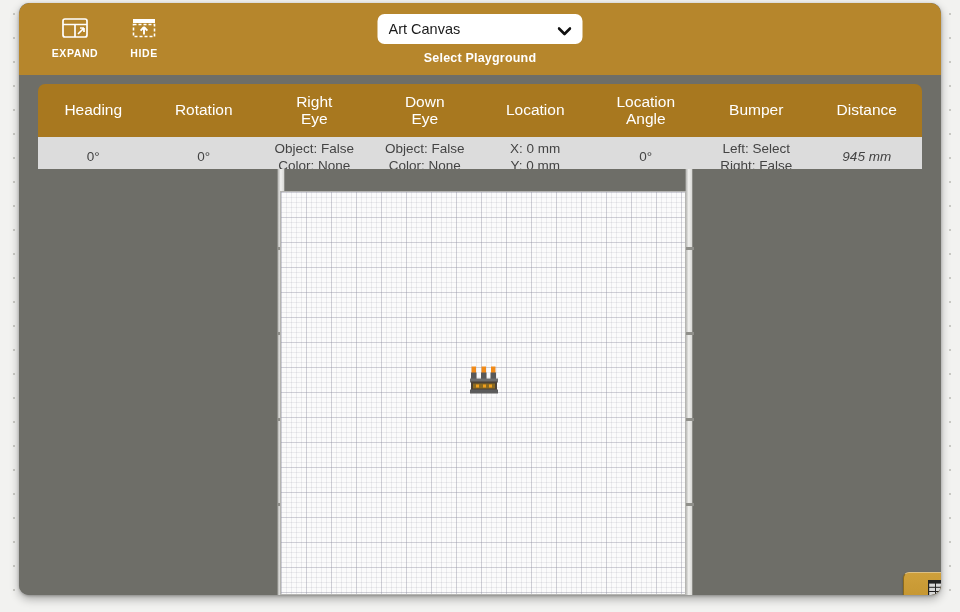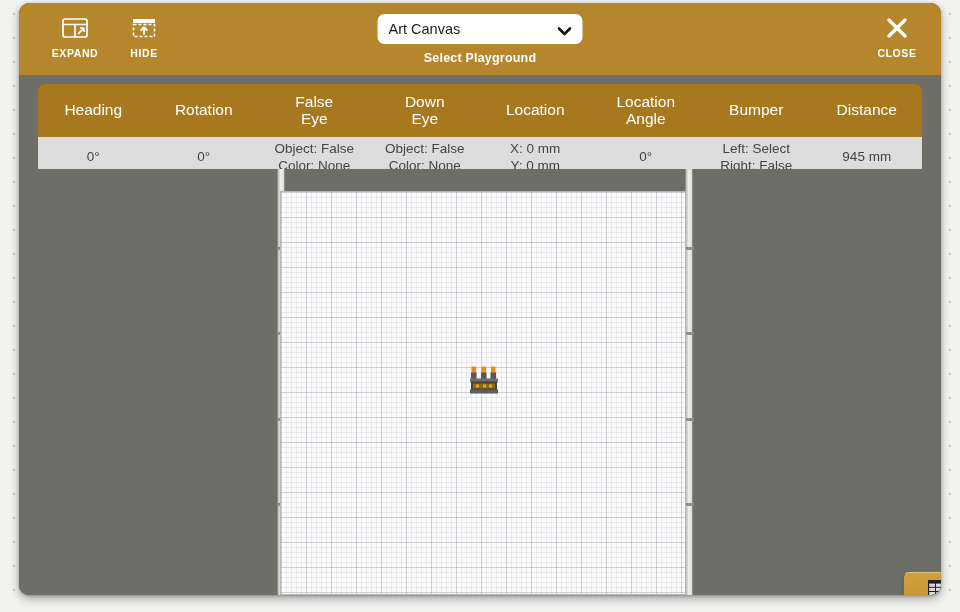--- a/index.html
+++ b/index.html
@@ -137,21 +137,21 @@
     color: #444444;
     font-size: 13.5px;
     height: 41px;
     vertical-align: middle;
     line-height: 1.22;
     padding: 2px 3px;
     text-align: center;
     white-space: pre-line;
   }
   #status-table tbody td:first-child { border-radius: 0 0 0 7px; }
-  #status-table tbody td:last-child  { border-radius: 0 0 7px 0; }
+  #status-table tbody td:last-child  { border-radius: 0 0 7px 0; font-style: italic; }
 
   
   #stage {
     position: absolute;
     left: 0;
     top: 166px;
     width: 922px;
     height: 426px;
     background: #6e6e68;
   }
@@ -258,37 +258,29 @@
       </select>
       <span id="pg-chevron">
         <svg width="14" height="11" viewBox="0 0 14 11">
           <path d="M1.5 2.5 L7 8 L12.5 2.5" fill="none" stroke="#111" stroke-width="2.6" stroke-linecap="round" stroke-linejoin="round"></path>
         </svg>
       </span>
       <div id="pg-label">Select Playground</div>
     </div>
 
 
-    <div class="tb-btn" id="btn-close">
-      <div class="glyph">
-        <svg width="22" height="22" viewBox="0 0 22 22">
-          <path d="M3 3 L19 19 M19 3 L3 19" stroke="#fff" stroke-width="3.4" stroke-linecap="round"></path>
-        </svg>
-      </div>
-      <div class="lbl">CLOSE</div>
-    </div>
   </div>
 
   <div id="table-zone">
     <table id="status-table">
       <thead>
         <tr>
           <th>Heading</th>
           <th>Rotation</th>
-          <th style="white-space:pre-line">False
+          <th style="white-space:pre-line">Right
 Eye</th>
           <th style="white-space:pre-line">Down
 Eye</th>
           <th>Location</th>
           <th style="white-space:pre-line">Location
 Angle</th>
           <th>Bumper</th>
           <th>Distance</th>
         </tr>
       </thead>

